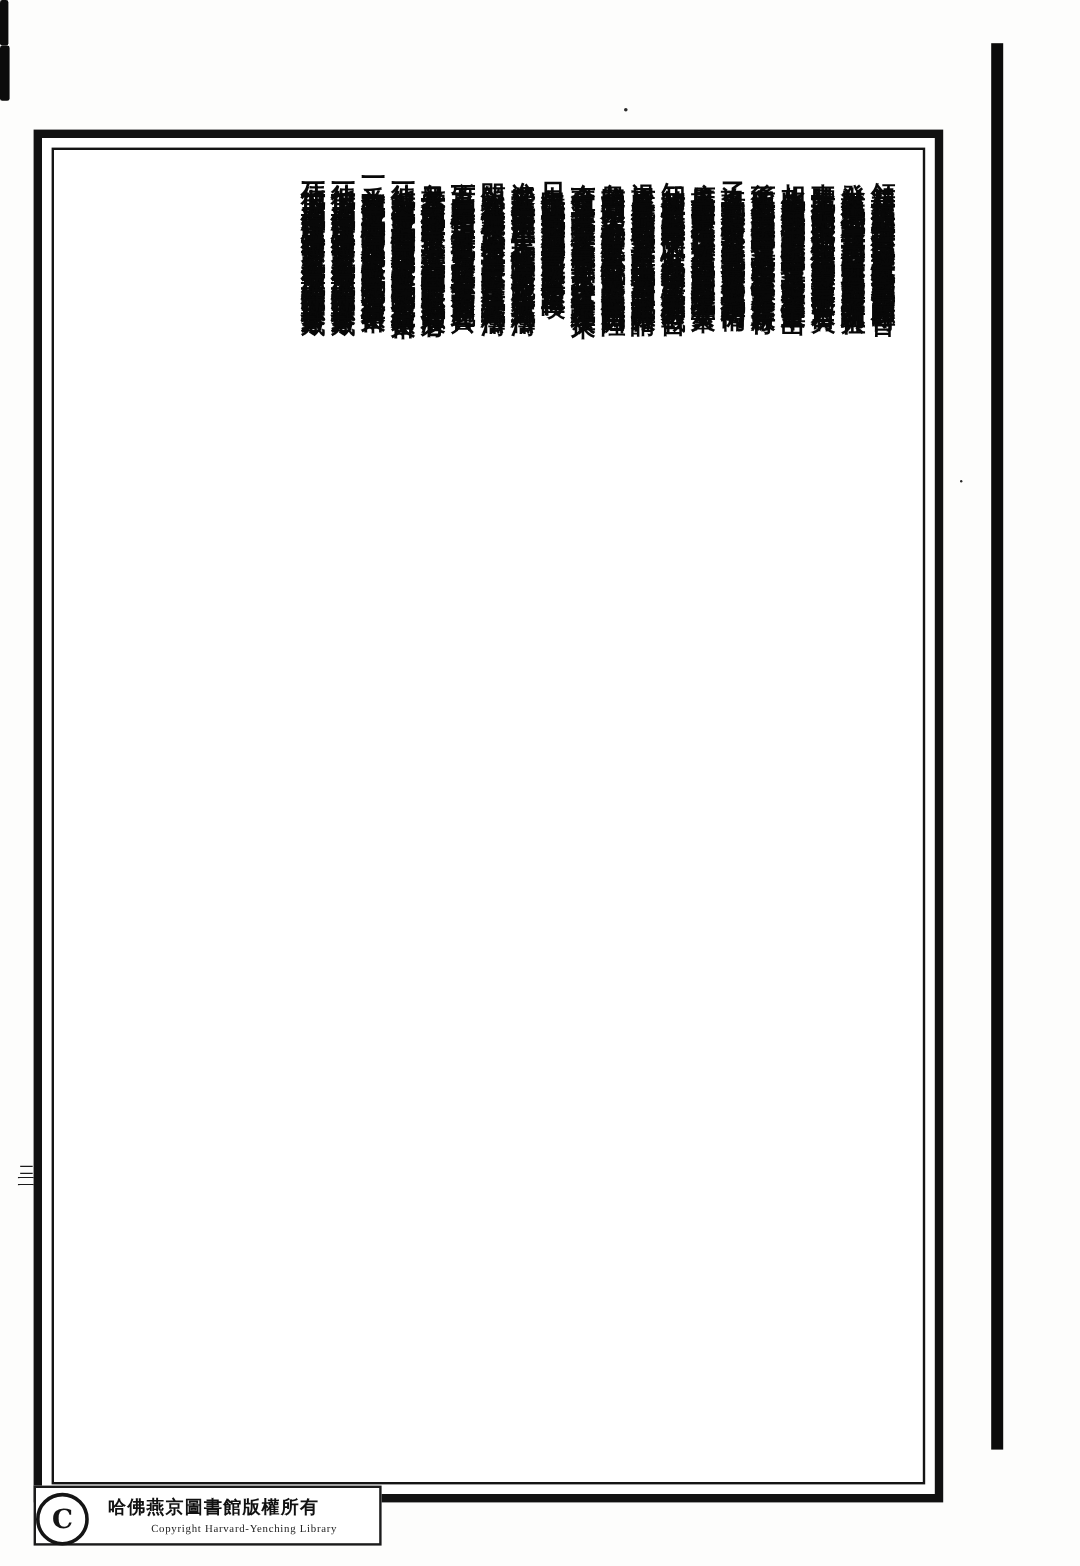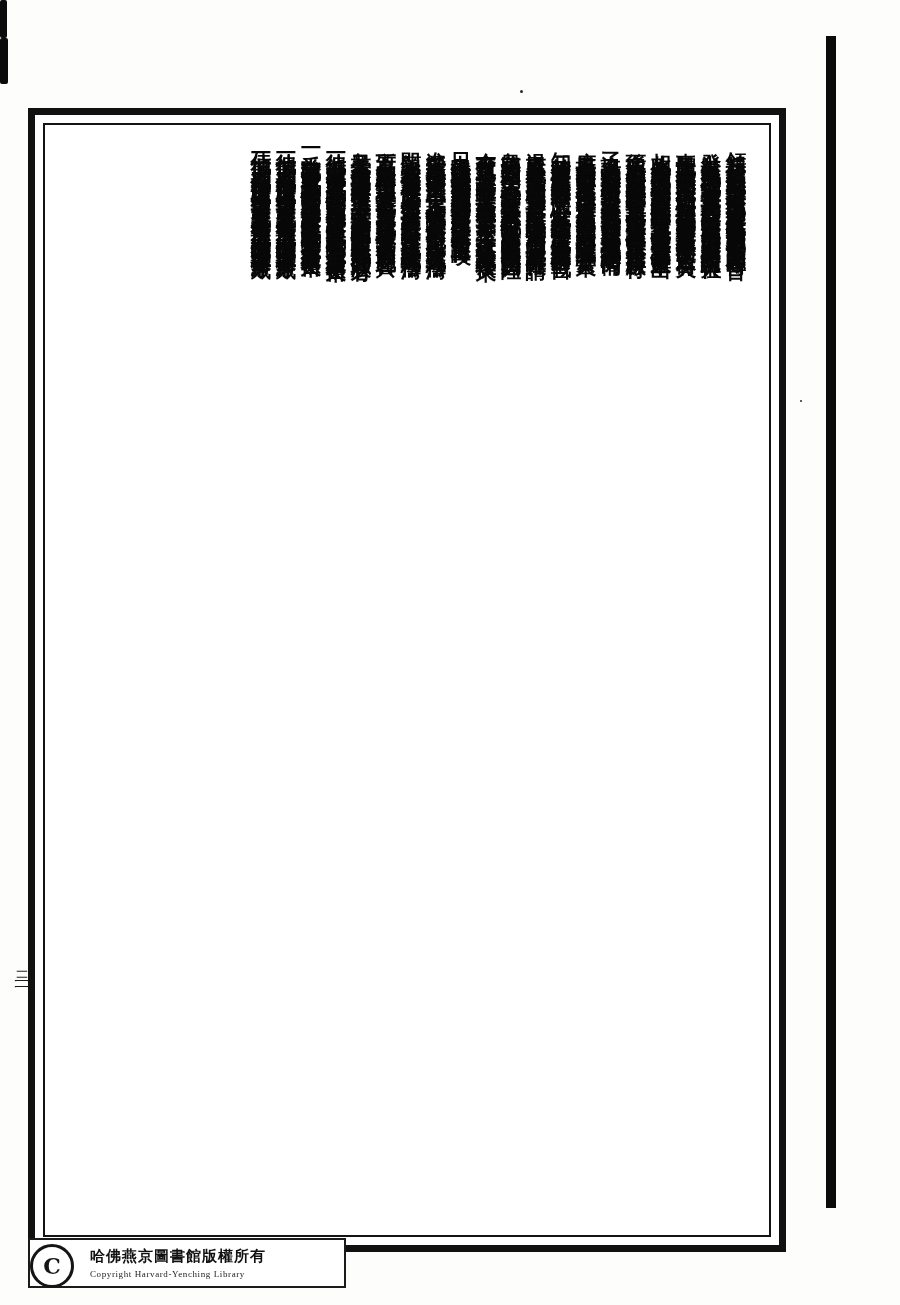--- a/index.html
+++ b/index.html
@@ -126,21 +126,21 @@
     font-family: "DejaVu Serif", serif;
     font-size: 15px;
     letter-spacing: 6px;
     color: #1a1a1a;
   }
 
   
   #stamp {
     position: absolute;
     left: 28px; top: 1238px;
-    width: 318px; height: 50px;
+    width: 290px; height: 50px;
     border: 2px solid #1b1b1b;
     background: #ffffff;
     display: flex;
     align-items: center;
     box-sizing: border-box;
   }
   #stamp-c {
     position: absolute;
     left: 30px; top: 1244px;
     width: 38px; height: 38px;
@@ -169,20 +169,21 @@
     color: #111;
     font-weight: 700;
     white-space: nowrap;
   }
   #stamp-en {
     font-family: "Liberation Serif", serif;
     font-size: 9px;
     letter-spacing: 0.6px;
     color: #222;
     white-space: nowrap;
+    margin-left: 36px;
   }
 
   
   .speck {
     position: absolute;
     background: #2a2a2a;
     border-radius: 50%;
   }
 </style>
 </head>

